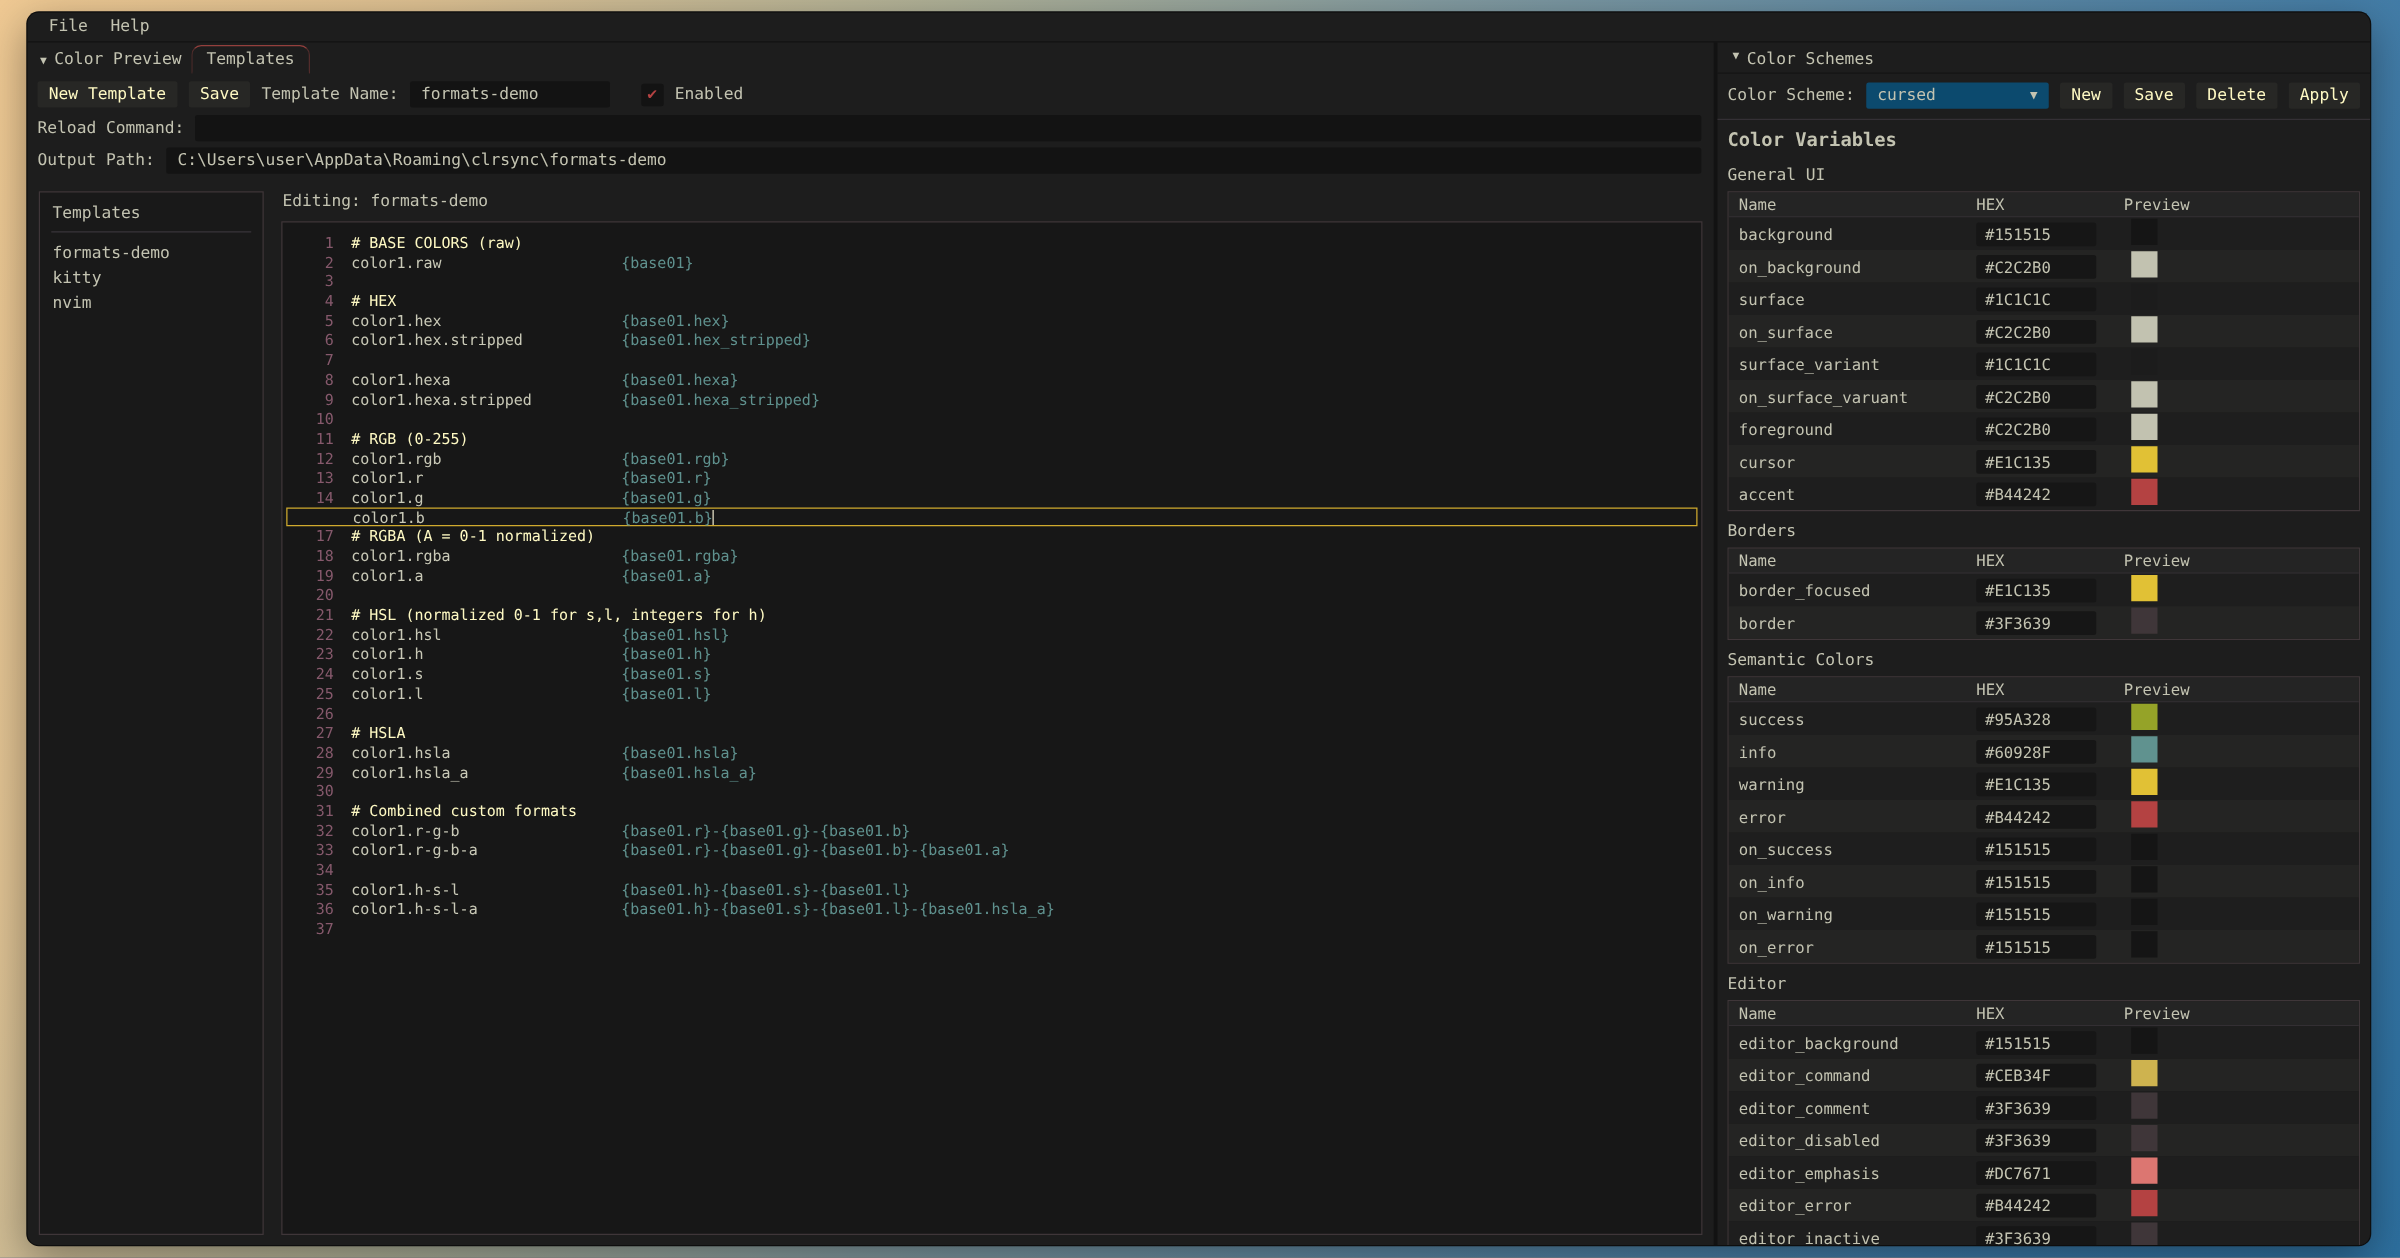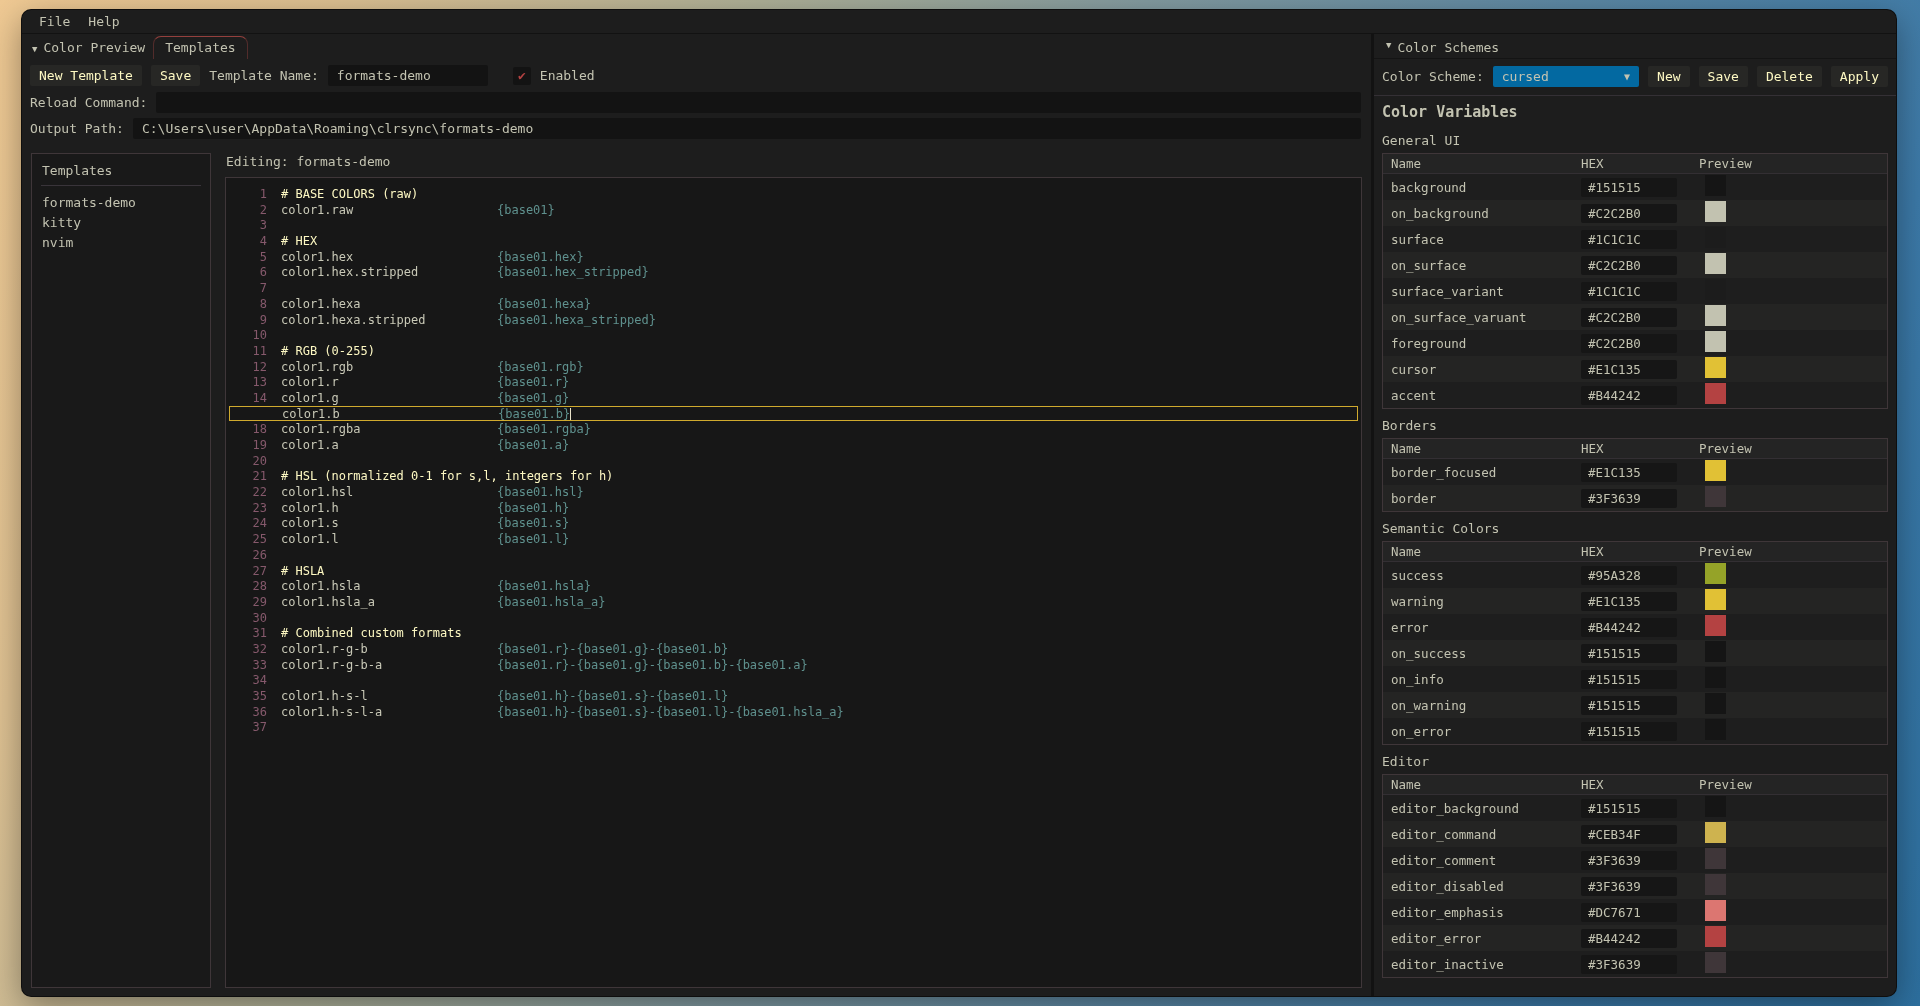--- a/index.html
+++ b/index.html
@@ -53,21 +53,21 @@
   .k { display:inline-block; width:216px; color:#c9c9b7; }
   .v { color:#5f918e; }
   .comment { color:#fef9c3; }
   .code-line.active { border-color:#d0aa2e; margin:0 1px; }
   .code-line.active .ln { visibility:hidden; }
   .cursor { display:inline-block; width:1px; height:12px; background:#e9e3c9; vertical-align:-2px; }
 
   .titlebar { height:25px; flex:none; display:flex; align-items:center; padding:2px 8px 0; border-bottom:1px solid #141414; }
   .titlebar .win-title { padding-bottom:0; }
   .scheme-row { flex:none; display:flex; align-items:center; gap:9px; padding:7px 8px 8px; font-size:13px; color:#c3c3b1; border-bottom:1px solid #343035; }
-  .combo { width:172px; background:#0369a1; border-radius:2px; display:flex; align-items:center; justify-content:space-between; padding:3px 9px; color:#c3c3b1; }
+  .combo { width:172px; background:#0c4a6e; border-radius:2px; display:flex; align-items:center; justify-content:space-between; padding:3px 9px; color:#c3c3b1; }
   .combo-arrow { font-size:10px; }
   .vars-heading { flex:none; font-size:15px; color:#c3c3b1; padding:7px 8px 3px;font-weight:bold; }
   .rw-scroll { flex:1; min-height:0; overflow:hidden; }
   .section-title { font-size:13px; color:#c3c3b1; padding:9px 8px 5px; }
   .cv-table { margin:0 8px; border:1px solid #3f3639; font-size:12.5px; }
   .cv-header { display:flex; align-items:center; height:20px; background:#242424; color:#c3c3b1; border-bottom:1px solid #332f33; }
   .col-name { width:198px; flex:none; padding-left:8px; }
   .col-hex  { width:118px; flex:none; }
   .col-prev { flex:1; }
   .cv-row { display:flex; align-items:center; height:26px; color:#c3c3b1; }
@@ -136,20 +136,21 @@
               <div class="code-line"><span class="ln">6</span><span class="code-content"><span class="k">color1.hex.stripped</span><span class="v">{base01.hex_stripped}</span></span></div>
               <div class="code-line"><span class="ln">7</span><span class="code-content"></span></div>
               <div class="code-line"><span class="ln">8</span><span class="code-content"><span class="k">color1.hexa</span><span class="v">{base01.hexa}</span></span></div>
               <div class="code-line"><span class="ln">9</span><span class="code-content"><span class="k">color1.hexa.stripped</span><span class="v">{base01.hexa_stripped}</span></span></div>
               <div class="code-line"><span class="ln">10</span><span class="code-content"></span></div>
               <div class="code-line"><span class="ln">11</span><span class="code-content"><span class="comment"># RGB (0-255)</span></span></div>
               <div class="code-line"><span class="ln">12</span><span class="code-content"><span class="k">color1.rgb</span><span class="v">{base01.rgb}</span></span></div>
               <div class="code-line"><span class="ln">13</span><span class="code-content"><span class="k">color1.r</span><span class="v">{base01.r}</span></span></div>
               <div class="code-line"><span class="ln">14</span><span class="code-content"><span class="k">color1.g</span><span class="v">{base01.g}</span></span></div>
               <div class="code-line active"><span class="ln">15</span><span class="code-content"><span class="k">color1.b</span><span class="v">{base01.b}</span><span class="cursor"></span></span></div>
+              <div class="code-line"><span class="ln">17</span><span class="code-content"><span class="comment"># RGBA (A = 0-1 normalized)</span></span></div>
               <div class="code-line"><span class="ln">18</span><span class="code-content"><span class="k">color1.rgba</span><span class="v">{base01.rgba}</span></span></div>
               <div class="code-line"><span class="ln">19</span><span class="code-content"><span class="k">color1.a</span><span class="v">{base01.a}</span></span></div>
               <div class="code-line"><span class="ln">20</span><span class="code-content"></span></div>
               <div class="code-line"><span class="ln">21</span><span class="code-content"><span class="comment"># HSL (normalized 0-1 for s,l, integers for h)</span></span></div>
               <div class="code-line"><span class="ln">22</span><span class="code-content"><span class="k">color1.hsl</span><span class="v">{base01.hsl}</span></span></div>
               <div class="code-line"><span class="ln">23</span><span class="code-content"><span class="k">color1.h</span><span class="v">{base01.h}</span></span></div>
               <div class="code-line"><span class="ln">24</span><span class="code-content"><span class="k">color1.s</span><span class="v">{base01.s}</span></span></div>
               <div class="code-line"><span class="ln">25</span><span class="code-content"><span class="k">color1.l</span><span class="v">{base01.l}</span></span></div>
               <div class="code-line"><span class="ln">26</span><span class="code-content"></span></div>
               <div class="code-line"><span class="ln">27</span><span class="code-content"><span class="comment"># HSLA</span></span></div>
@@ -267,20 +268,25 @@
               <span class="col-name">Name</span>
               <span class="col-hex">HEX</span>
               <span class="col-prev">Preview</span>
             </div>
             <div class="cv-row">
               <span class="col-name">success</span>
               <span class="col-hex"><span class="hex-box">#95A328</span></span>
               <span class="col-prev"><span class="swatch" style="display: inline-block; background: rgb(149, 163, 40);"></span></span>
             </div>
             <div class="cv-row">
+              <span class="col-name">info</span>
+              <span class="col-hex"><span class="hex-box">#60928F</span></span>
+              <span class="col-prev"><span class="swatch" style="display: inline-block; background: rgb(96, 146, 143);"></span></span>
+            </div>
+            <div class="cv-row">
               <span class="col-name">warning</span>
               <span class="col-hex"><span class="hex-box">#E1C135</span></span>
               <span class="col-prev"><span class="swatch" style="display: inline-block; background: rgb(225, 193, 53);"></span></span>
             </div>
             <div class="cv-row">
               <span class="col-name">error</span>
               <span class="col-hex"><span class="hex-box">#B44242</span></span>
               <span class="col-prev"><span class="swatch" style="display: inline-block; background: rgb(180, 66, 66);"></span></span>
             </div>
             <div class="cv-row">

